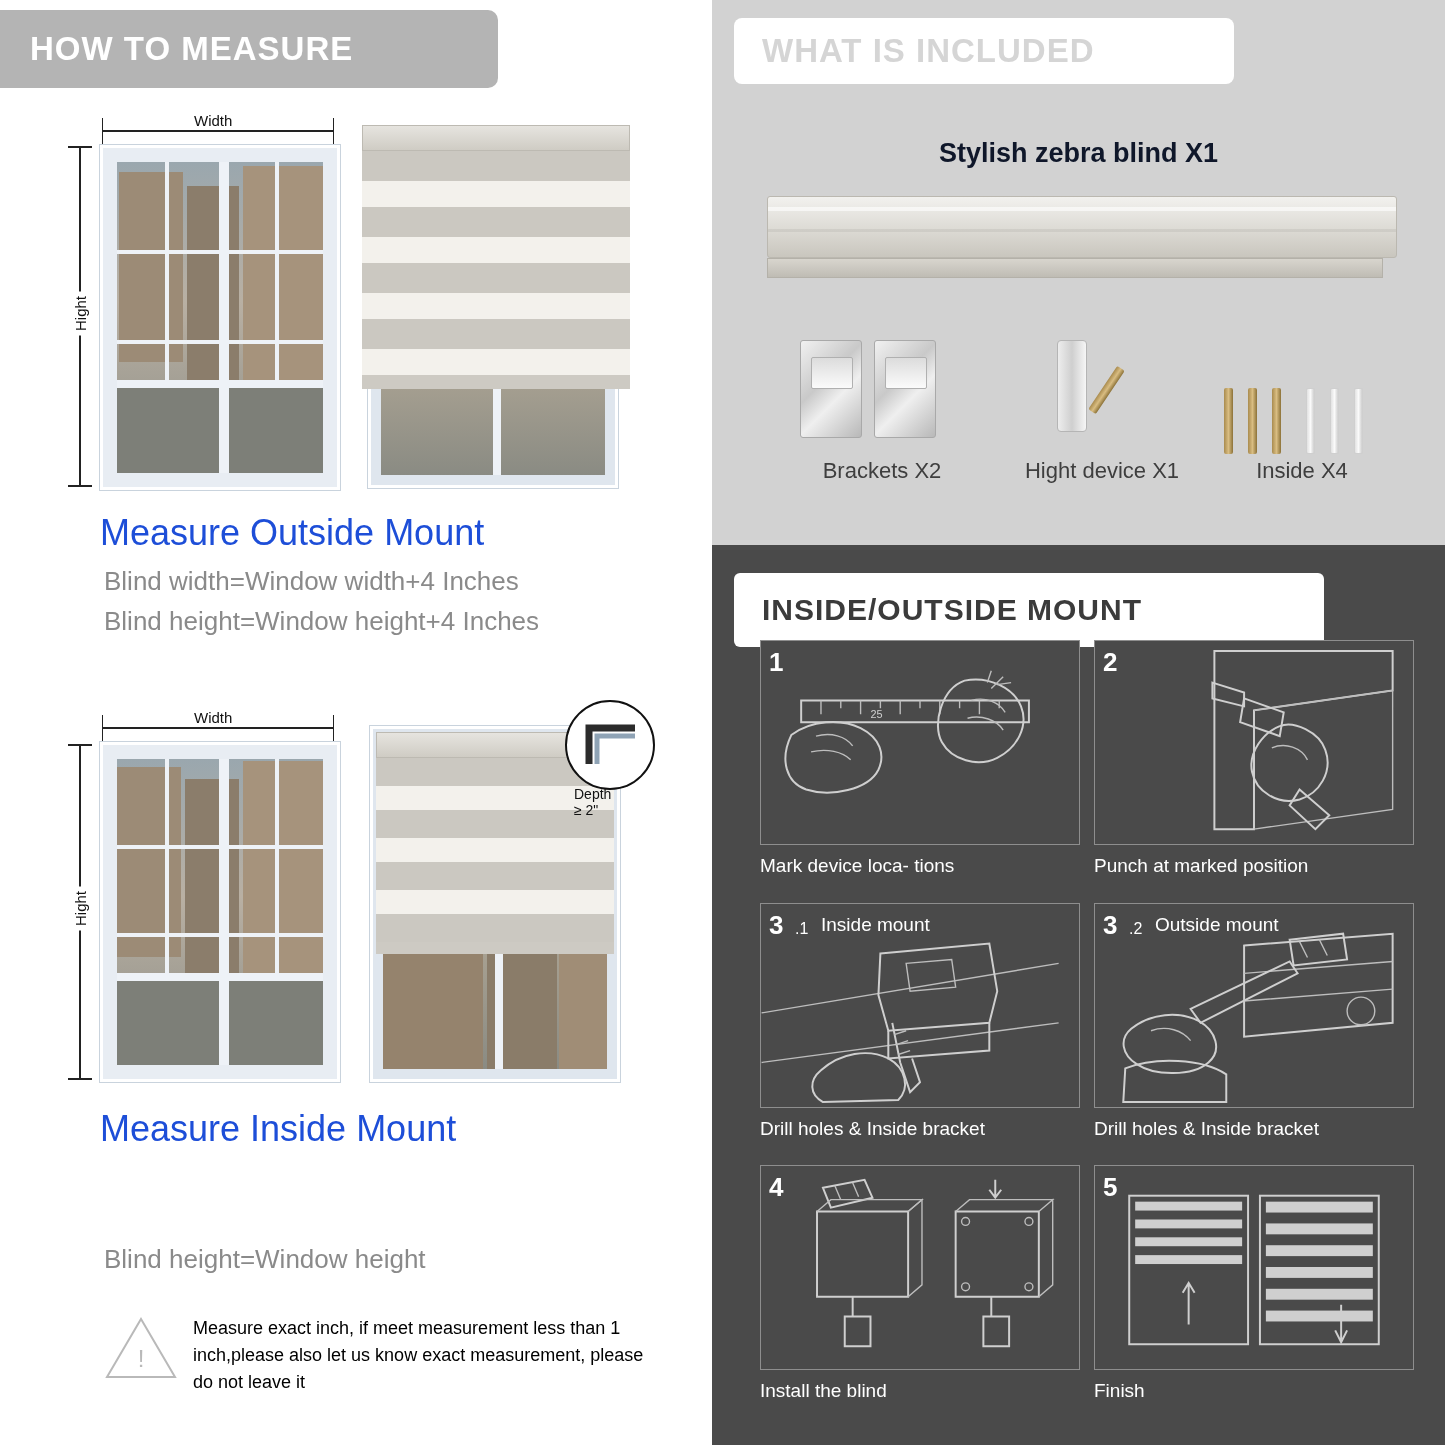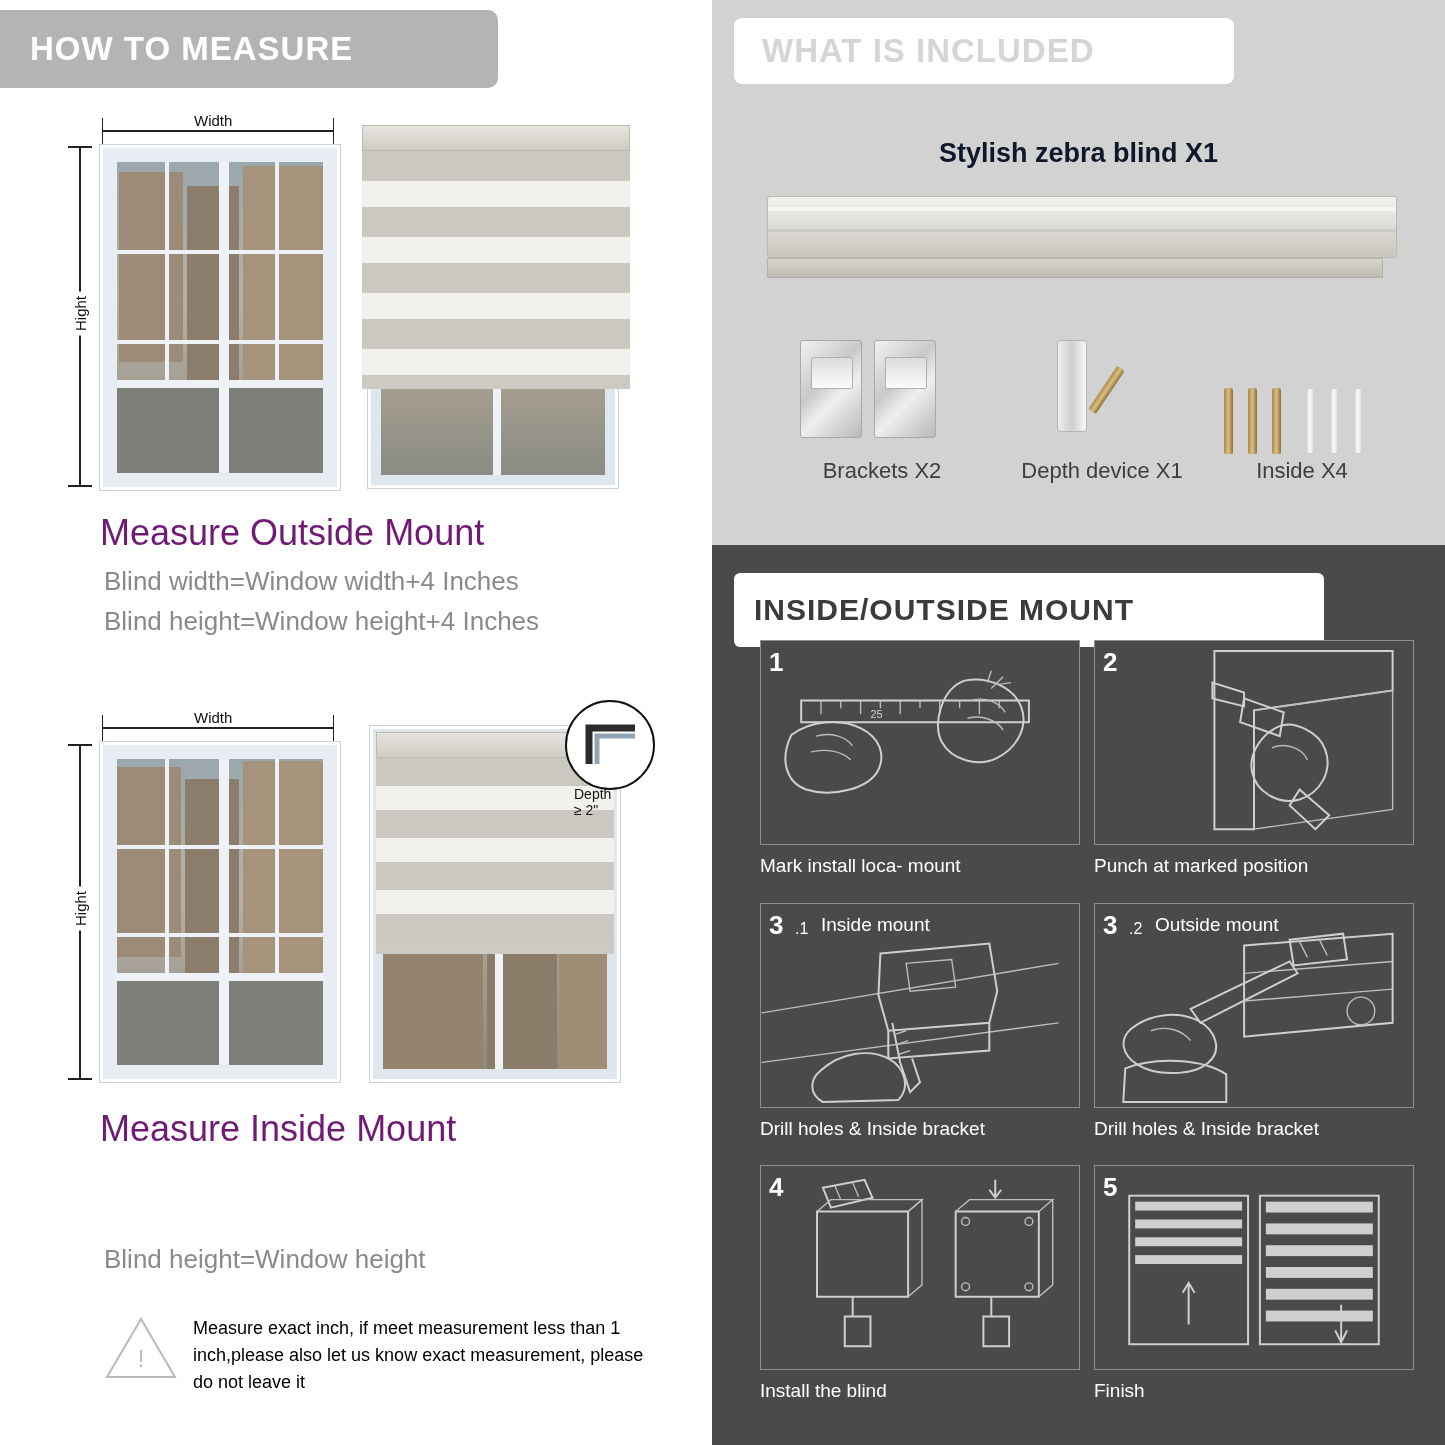--- a/index.html
+++ b/index.html
@@ -75,21 +75,21 @@
     box-shadow:0 0 0 1px #c9d3dd;
   }
   .blind-view {
     position:absolute; left:10px; top:10px; right:10px; bottom:10px;
     background:linear-gradient(180deg,#8f9ba3 0%,#b3a997 50%,#8a8b83 100%);
     overflow:hidden;
   }
 
   .heading {
     position:absolute;
-    font-size:36px; color:#701a75; font-weight:normal;
+    font-size:36px; color:#1d4ed8; font-weight:normal;
   }
   .subline {
     position:absolute; font-size:26px; color:#8a8a8a;
   }
 
   .note-wrap {
     position:absolute; left:105px; top:1315px; width:560px;
     display:flex; gap:16px; align-items:flex-start;
   }
   .warn-tri {
@@ -160,21 +160,21 @@
 
   
   .right-bot {
     position:absolute; left:712px; top:545px; width:733px; height:900px;
     background:#4a4a4a;
   }
   .banner-mount {
     position:absolute; left:22px; top:28px; width:590px; height:74px;
     background:#ffffff; color:#3b3b3b;
     font-size:30px; font-weight:bold; letter-spacing:1px;
-    display:flex; align-items:center; padding-left:20px;
+    display:flex; align-items:center; padding-left:28px;
     border-radius:6px;
   }
   .step {
     position:absolute; border:1px solid #8e8e8e;
     background:#4a4a4a;
   }
   .step-num {
     position:absolute; left:8px; top:6px;
     font-size:26px; color:#ffffff; font-weight:bold;
   }
@@ -333,21 +333,21 @@
       <div style="position:absolute;left:0;top:32px;width:100%;height:3px;background:rgba(0,0,0,.06);"></div>
     </div>
     <div class="head-rail-foot"></div>
 
     <div class="bracket" style="left:88px; top:340px;"></div>
     <div class="bracket" style="left:162px; top:340px;"></div>
     <div class="part-caption" style="left:40px; top:458px; width:260px;">Brackets X2</div>
 
     <div class="safety" style="left:345px; top:340px;"></div>
     <div class="screw" style="left:390px; top:364px; height:52px; transform:rotate(34deg);"></div>
-    <div class="part-caption" style="left:260px; top:458px; width:260px;">Depth device X1</div>
+    <div class="part-caption" style="left:260px; top:458px; width:260px;">Hight device X1</div>
 
     <div class="screw" style="left:512px; top:388px;"></div>
     <div class="screw" style="left:536px; top:388px;"></div>
     <div class="screw" style="left:560px; top:388px;"></div>
     <div class="screw clear" style="left:594px; top:388px;"></div>
     <div class="screw clear" style="left:618px; top:388px;"></div>
     <div class="screw clear" style="left:642px; top:388px;"></div>
     <div class="part-caption" style="left:460px; top:458px; width:260px;">Inside X4</div>
   </div>
 
@@ -360,21 +360,21 @@
         <path class="sk" d="M40 60 L270 60 L270 82 L40 82 Z"></path>
         <path class="sk-thin" d="M60 60 L60 74 M80 60 L80 68 M100 60 L100 74 M120 60 L120 68 M140 60 L140 74 M160 60 L160 68 M180 60 L180 74 M200 60 L200 68 M220 60 L220 74 M240 60 L240 68"></path>
         <text x="110" y="78" font-size="11" fill="#cfcfcf" font-family="Liberation Sans, sans-serif">25</text>
         <path class="sk" d="M30 95 C50 80 80 78 100 88 C120 98 125 115 118 130 C108 150 70 158 45 150 C25 143 18 120 30 95 Z"></path>
         <path class="sk-thin" d="M55 96 C70 92 85 96 92 106 M50 112 C66 108 82 112 90 120"></path>
         <path class="sk" d="M205 40 C230 35 255 48 262 66 C270 86 258 108 238 118 C218 128 192 120 182 102 C172 84 182 48 205 40 Z"></path>
         <path class="sk-thin" d="M212 60 C226 56 240 62 246 72 M208 78 C222 74 238 80 244 90"></path>
         <path class="sk-thin" d="M232 48 L244 36 M238 44 L252 42 M228 42 L232 30"></path>
       </svg>
     </div>
-    <div class="step-cap" style="left:48px; top:310px;">Mark install loca- mount</div>
+    <div class="step-cap" style="left:48px; top:310px;">Mark device loca- tions</div>
 
     <div class="step" style="left:382px; top:95px; width:320px; height:205px;">
       <div class="step-num">2</div>
       <svg class="sketch" viewBox="0 0 320 205">
         <path class="sk" d="M120 10 L300 10 L300 50 L160 70 L160 190 L120 190 Z"></path>
         <path class="sk-thin" d="M160 70 L300 50 M300 50 L300 170 L160 190"></path>
         <path class="sk" d="M118 42 L150 52 L150 66 L118 58 Z"></path>
         <path class="sk" d="M150 58 L190 72 L186 96 L146 82 Z"></path>
         <path class="sk" d="M186 86 C200 80 226 92 232 110 C240 132 226 154 206 160 C184 166 162 152 158 132 C154 112 170 92 186 86 Z"></path>
         <path class="sk-thin" d="M178 108 C192 102 208 108 214 120"></path>

